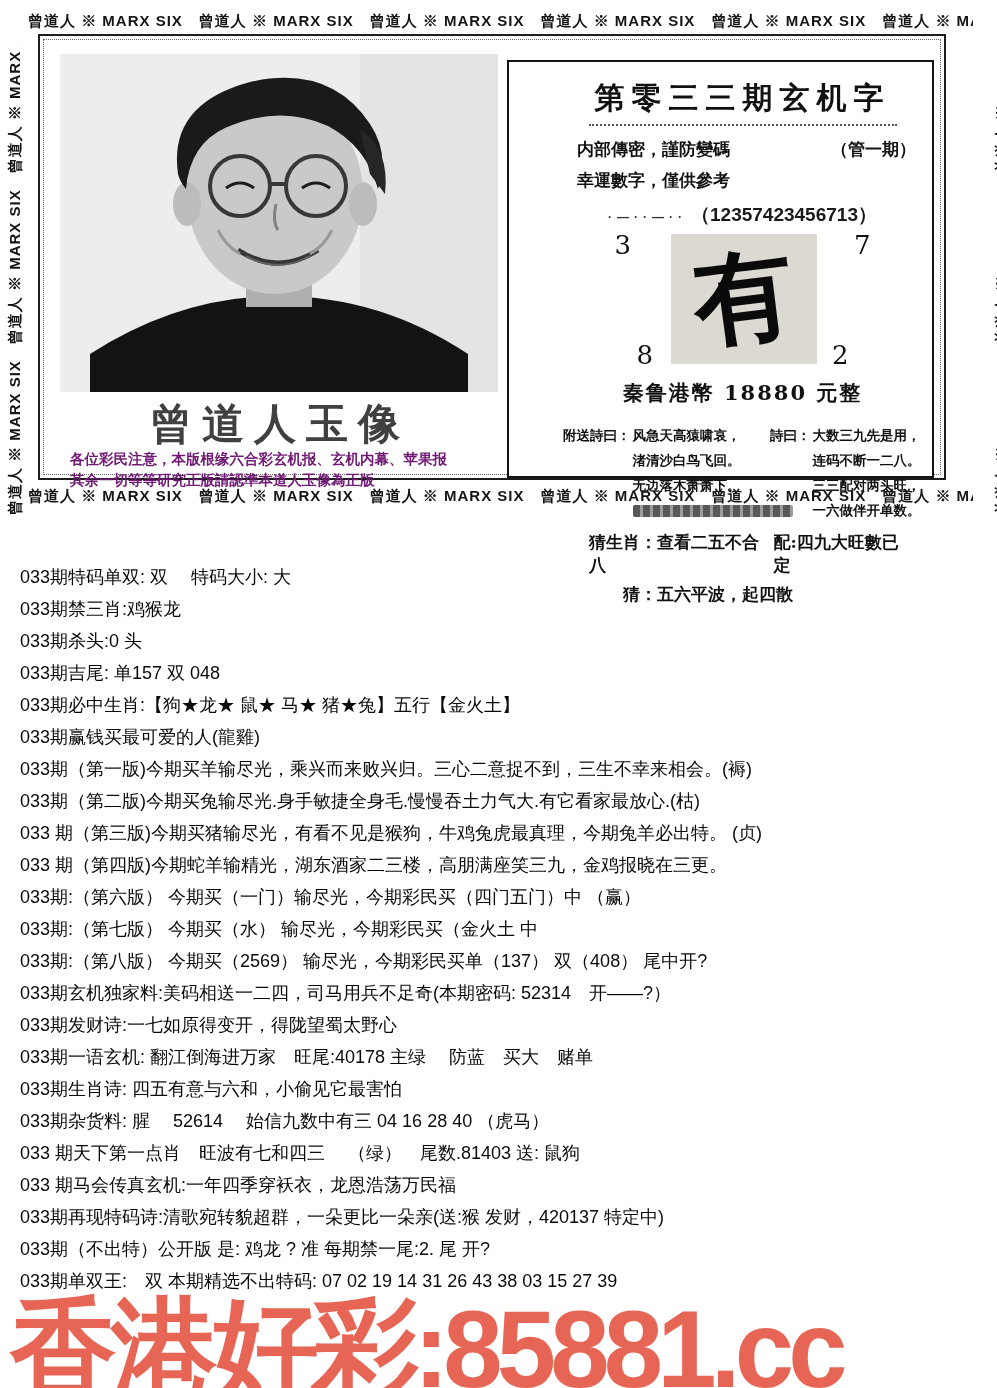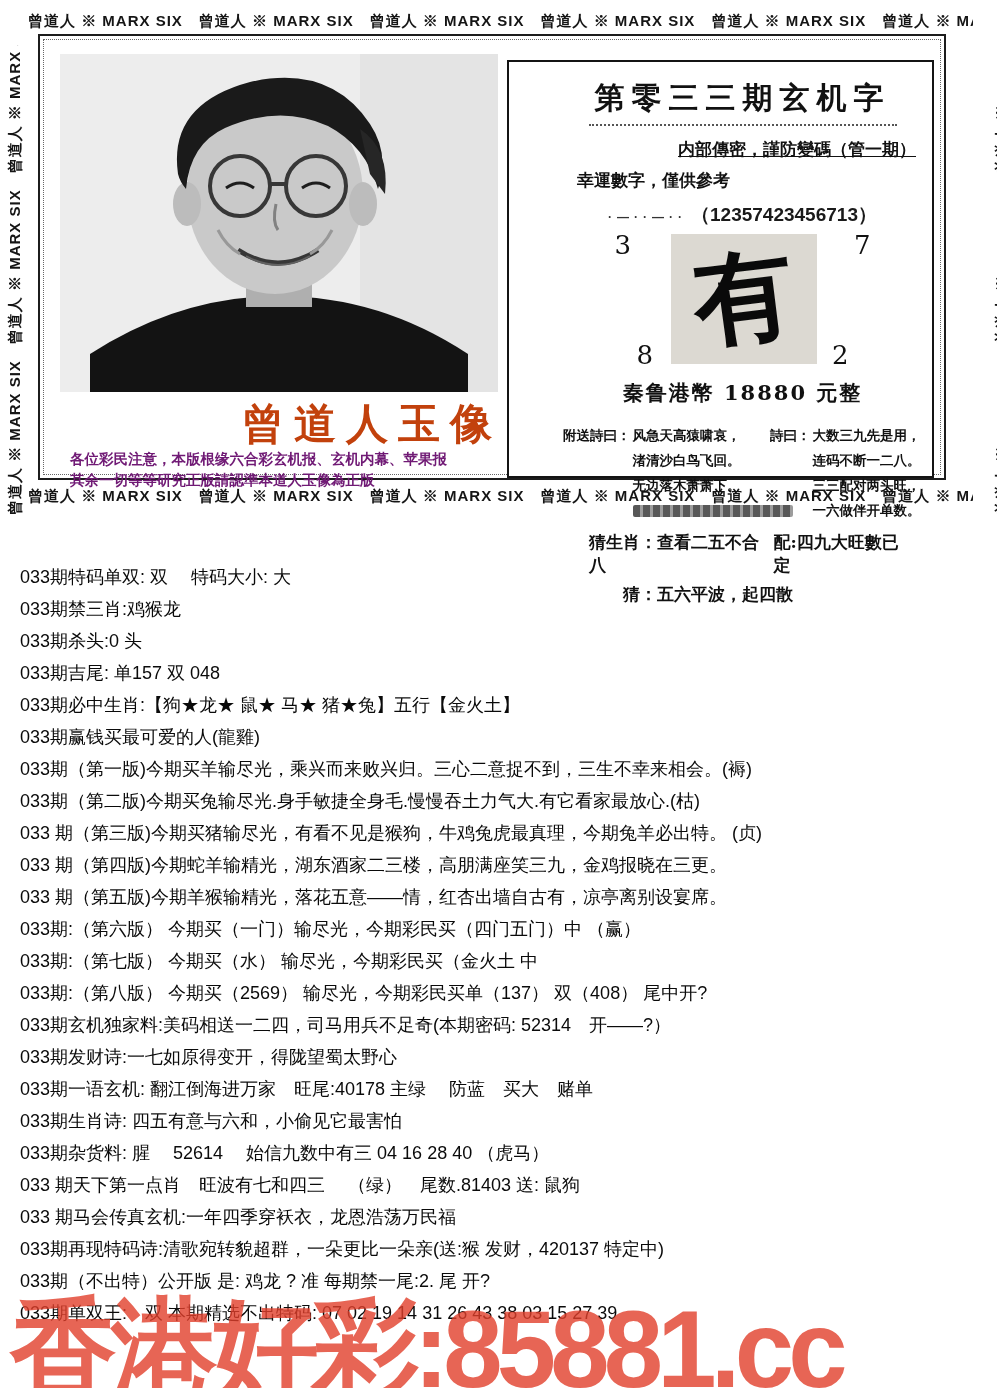--- a/index.html
+++ b/index.html
@@ -26,40 +26,40 @@
     border:2px solid #1c1c1c; outline:1px dotted #666; outline-offset:-6px;
     background:#fff;
   }
   
   .photo {
     position:absolute; left:60px; top:54px; width:438px; height:338px;
     background:#ebe9e4; overflow:hidden; filter:grayscale(1) contrast(1.05);
   }
   .caption {
     position:absolute; left:58px; top:396px; width:444px;
-    text-align:right; font:bold 42px "DejaVu Serif", serif;
-    letter-spacing:10px; color:#c2410c;
+    text-align:center; font:bold 42px "DejaVu Serif", serif;
+    letter-spacing:10px; color:#404040;
   }
   .notes {
     position:absolute; left:70px; top:448px; width:456px;
     font:bold 14.5px "DejaVu Serif", serif; line-height:21px; color:#701a75;
   }
   
   .mcard {
     position:absolute; left:507px; top:60px; width:427px; height:418px;
     border:2px solid #141414; background:#fff;padding-left:44px;
   }
   .mcard .title {
     margin:16px auto 0; text-align:center; width:fit-content;
     font:bold 30px "DejaVu Serif", serif; letter-spacing:7px;
     border-bottom:2px dotted #555; padding:0 6px 5px;
   }
   .mcard .row1 {
-    display:flex; justify-content:flex-end;
-    padding:12px 16px 0 24px; font:bold 17px "DejaVu Serif", serif;text-decoration:underline;
+    display:flex; justify-content:space-between;
+    padding:12px 16px 0 24px; font:bold 17px "DejaVu Serif", serif;
   }
   .mcard .row2 { padding:8px 0 0 24px; font:bold 17px "DejaVu Serif", serif; }
   .mcard .numline { text-align:center; margin-top:10px; font:bold 19px "Liberation Sans", sans-serif; color:#1a1a1a; }
   .mcard .numline .dashes { font-size:12px; letter-spacing:5px; color:#333; margin-right:4px; }
   .glyphwrap { position:relative; width:300px; height:132px; margin:6px auto 0; }
   .glyphwrap .corner { position:absolute; font:26px "DejaVu Serif", serif; color:#111; }
   .glyphwrap .tl { left:22px;  top:-4px; }
   .glyphwrap .tr { right:22px; top:-4px; }
   .glyphwrap .bl { left:44px;  bottom:-4px; }
   .glyphwrap .br { right:44px; bottom:-4px; }
@@ -198,21 +198,20 @@
     <div class="tline">033期特码单双: 双　 特码大小: 大</div>
     <div class="tline">033期禁三肖:鸡猴龙</div>
     <div class="tline">033期杀头:0 头</div>
     <div class="tline">033期吉尾: 单157 双 048</div>
     <div class="tline">033期必中生肖:【狗★龙★ 鼠★ 马★ 猪★兔】五行【金火土】</div>
     <div class="tline">033期赢钱买最可爱的人(龍雞)</div>
     <div class="tline">033期（第一版)今期买羊输尽光，乘兴而来败兴归。三心二意捉不到，三生不幸来相会。(褥)</div>
     <div class="tline">033期（第二版)今期买兔输尽光.身手敏捷全身毛.慢慢吞土力气大.有它看家最放心.(枯)</div>
     <div class="tline">033 期（第三版)今期买猪输尽光，有看不见是猴狗，牛鸡兔虎最真理，今期兔羊必出特。 (贞)</div>
     <div class="tline">033 期（第四版)今期蛇羊输精光，湖东酒家二三楼，高朋满座笑三九，金鸡报晓在三更。</div>
-    <div class="tline">033 期（第五版)今期羊猴输精光，落花五意——情，红杏出墙自古有，凉亭离别设宴席。</div>
     <div class="tline">033期:（第六版） 今期买（一门）输尽光，今期彩民买（四门五门）中 （赢）</div>
     <div class="tline">033期:（第七版） 今期买（水） 输尽光，今期彩民买（金火土 中</div>
     <div class="tline">033期:（第八版） 今期买（2569） 输尽光，今期彩民买单（137） 双（408） 尾中开?</div>
     <div class="tline">033期玄机独家料:美码相送一二四，司马用兵不足奇(本期密码: 52314　开——?）</div>
     <div class="tline">033期发财诗:一七如原得变开，得陇望蜀太野心</div>
     <div class="tline">033期一语玄机: 翻江倒海进万家　旺尾:40178 主绿　 防蓝　买大　赌单</div>
     <div class="tline">033期生肖诗: 四五有意与六和，小偷见它最害怕</div>
     <div class="tline">033期杂货料: 腥　 52614　 始信九数中有三 04 16 28 40 （虎马）</div>
     <div class="tline">033 期天下第一点肖　旺波有七和四三　 （绿）　尾数.81403 送: 鼠狗</div>
     <div class="tline">033 期马会传真玄机:一年四季穿袄衣，龙恩浩荡万民福</div>

